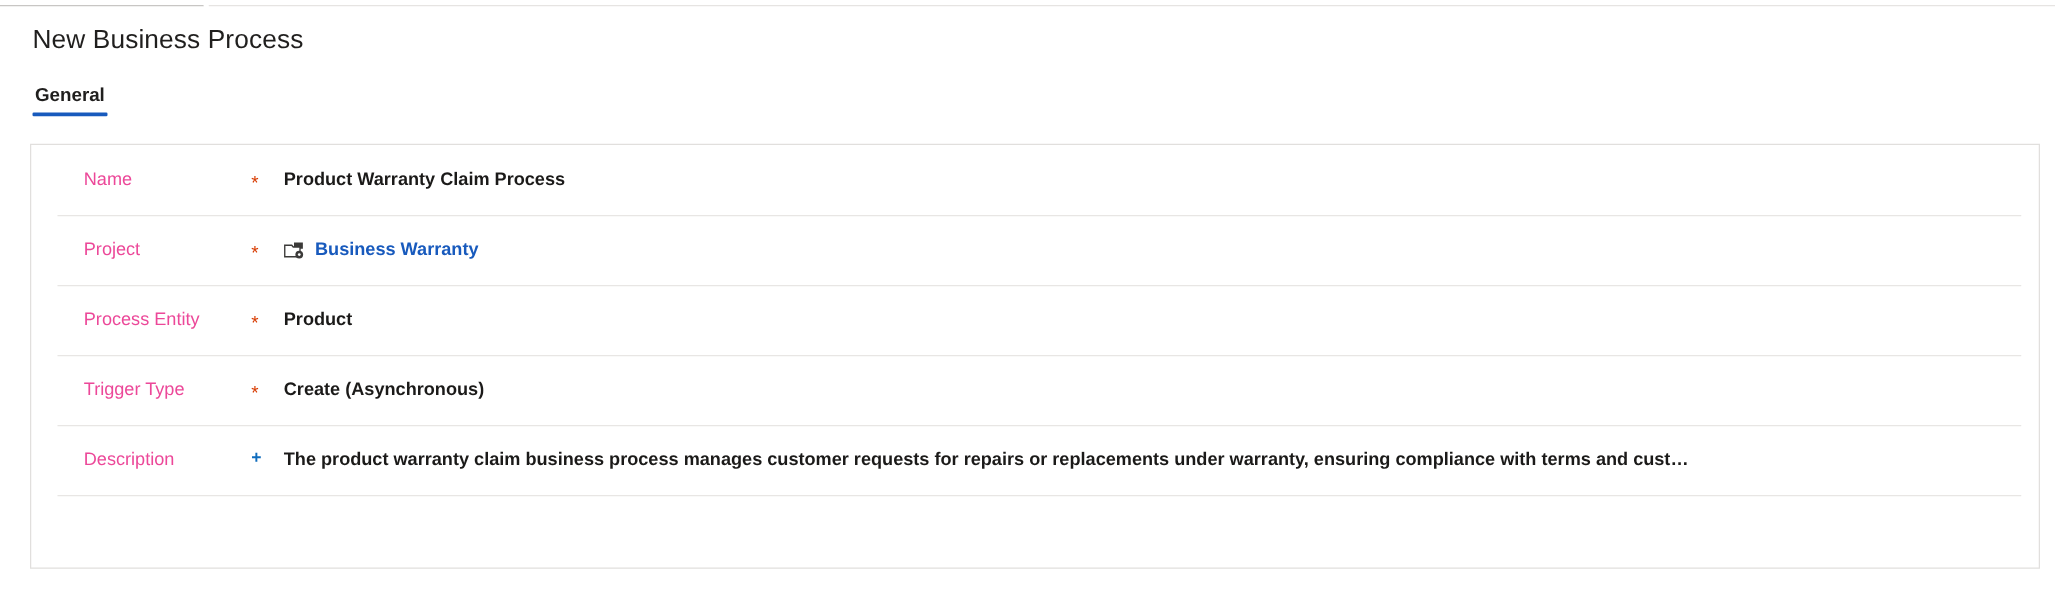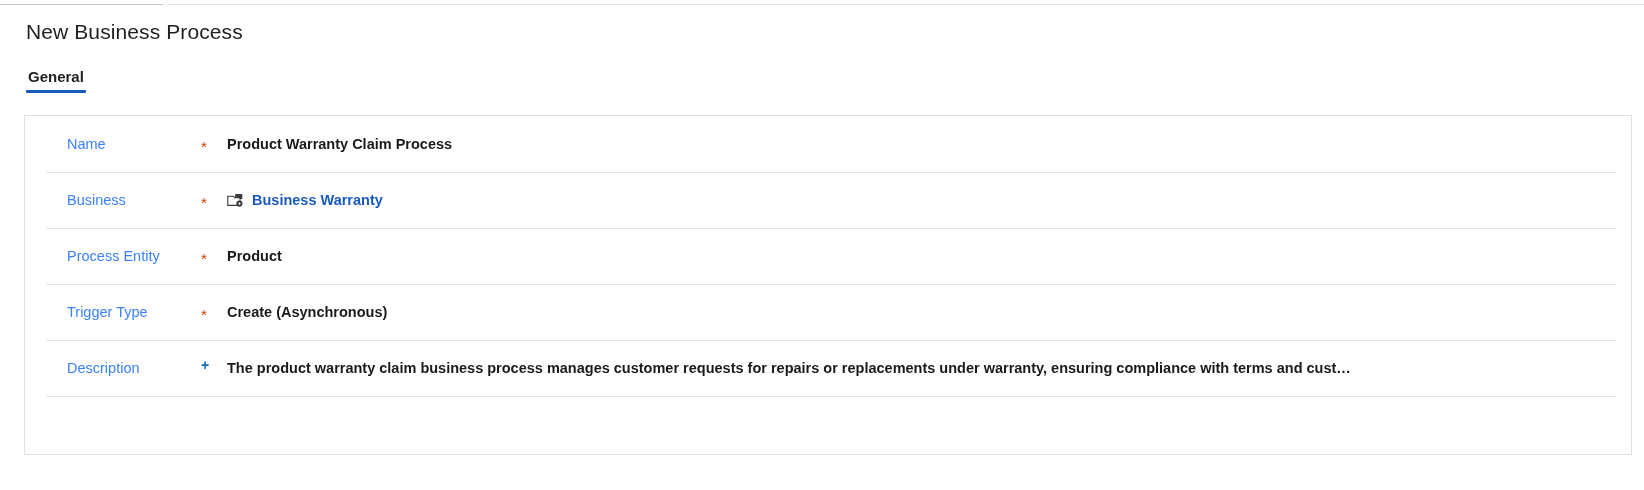--- a/index.html
+++ b/index.html
@@ -131,21 +131,21 @@
   .row.last::after {
     top: auto;
     bottom: -1px;
   }
 
   .row-label {
     width: 176px;
     padding-left: 42px;
     box-sizing: border-box;
     font-size: 14.5px;
-    color: #3b82f6;
+    color: #ec4899;
     font-weight: 400;
     white-space: nowrap;
   }
 
   .req {
     width: 26px;
     text-align: left;
     font-size: 14px;
     line-height: 1;
     flex: 0 0 auto;
@@ -219,21 +219,21 @@
 
   <div class="panel" id="form-panel">
       <div class="row">
         <div class="row-label">Name</div>
         <div class="req asterisk">*</div>
         <div class="row-value">
           <span class="val-text">Product Warranty Claim Process</span>
         </div>
       </div>
       <div class="row">
-        <div class="row-label">Business</div>
+        <div class="row-label">Project</div>
         <div class="req asterisk">*</div>
         <div class="row-value link">
           <span class="entity-icon"><svg viewBox="0 0 17 16" width="17" height="16" aria-hidden="true">
               <path d="M8.2 2.0 H15.3 V7.0 H8.2 Z" fill="#3b3a39"></path>
               <path d="M0.8 4.2 H6.4 L7.6 5.6 H13.0 V13.4 H0.8 Z" fill="#ffffff" stroke="#3b3a39" stroke-width="1.1"></path>
               <circle cx="12.4" cy="11.6" r="3.1" fill="#3b3a39"></circle>
               <circle cx="12.4" cy="11.6" r="1.1" fill="#ffffff"></circle>
             </svg></span>
           <span class="val-text">Business Warranty</span>
         </div>

